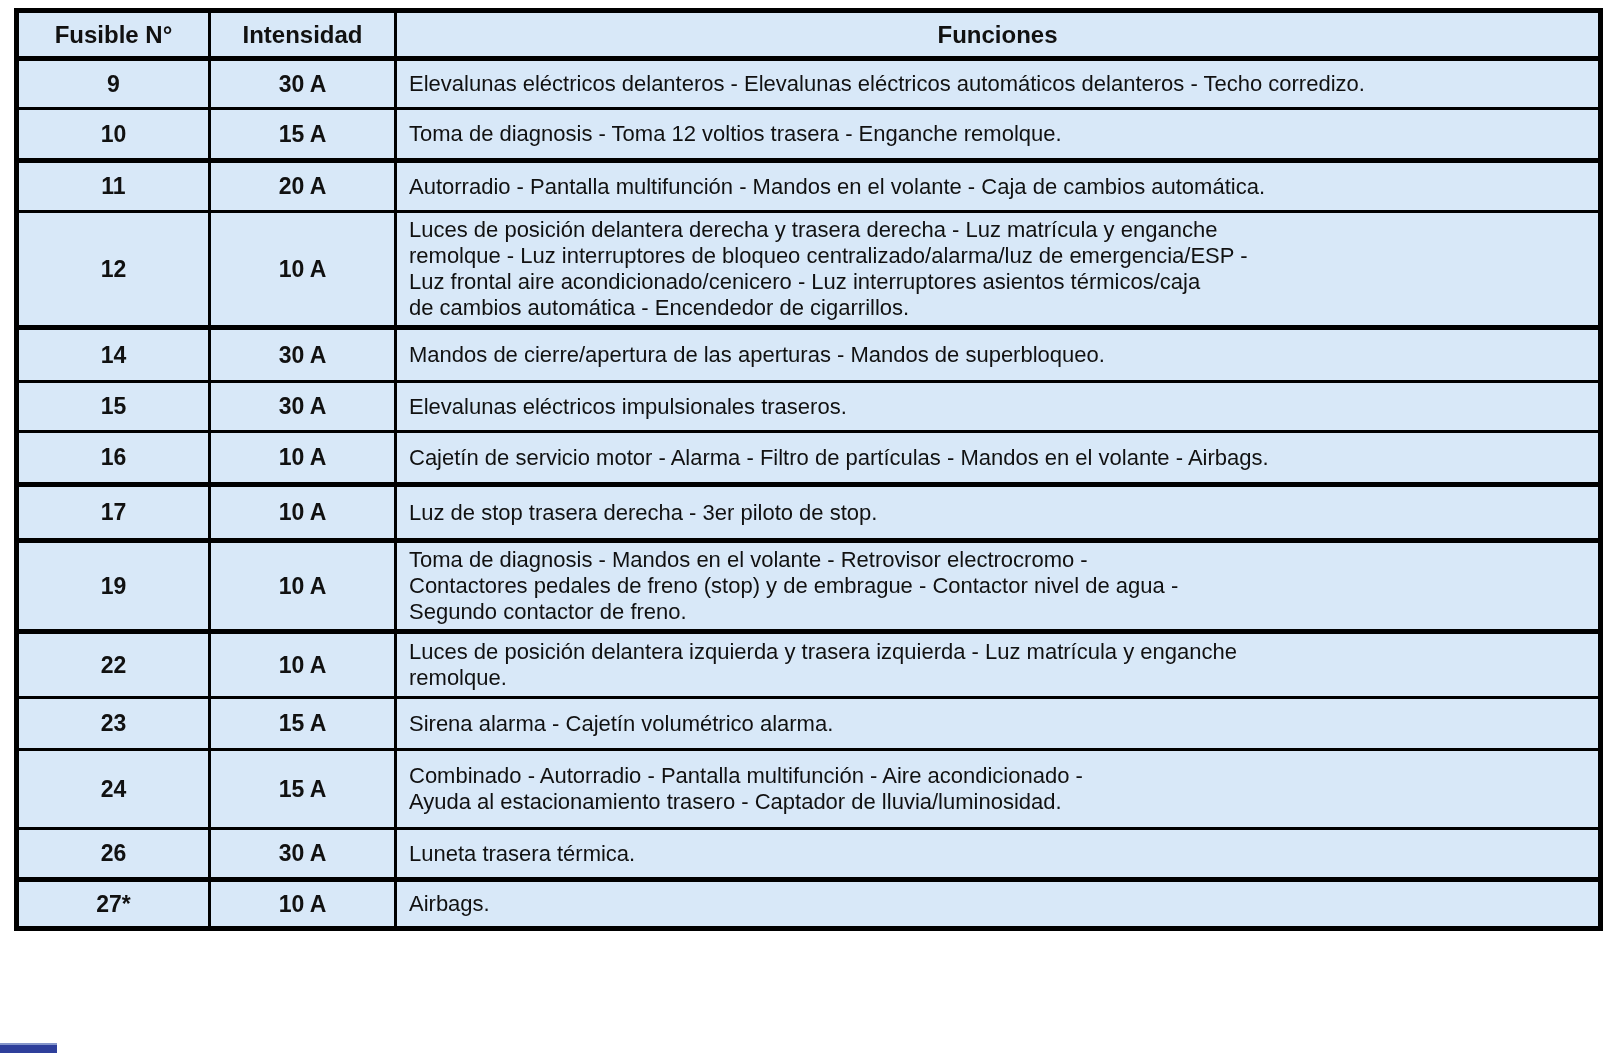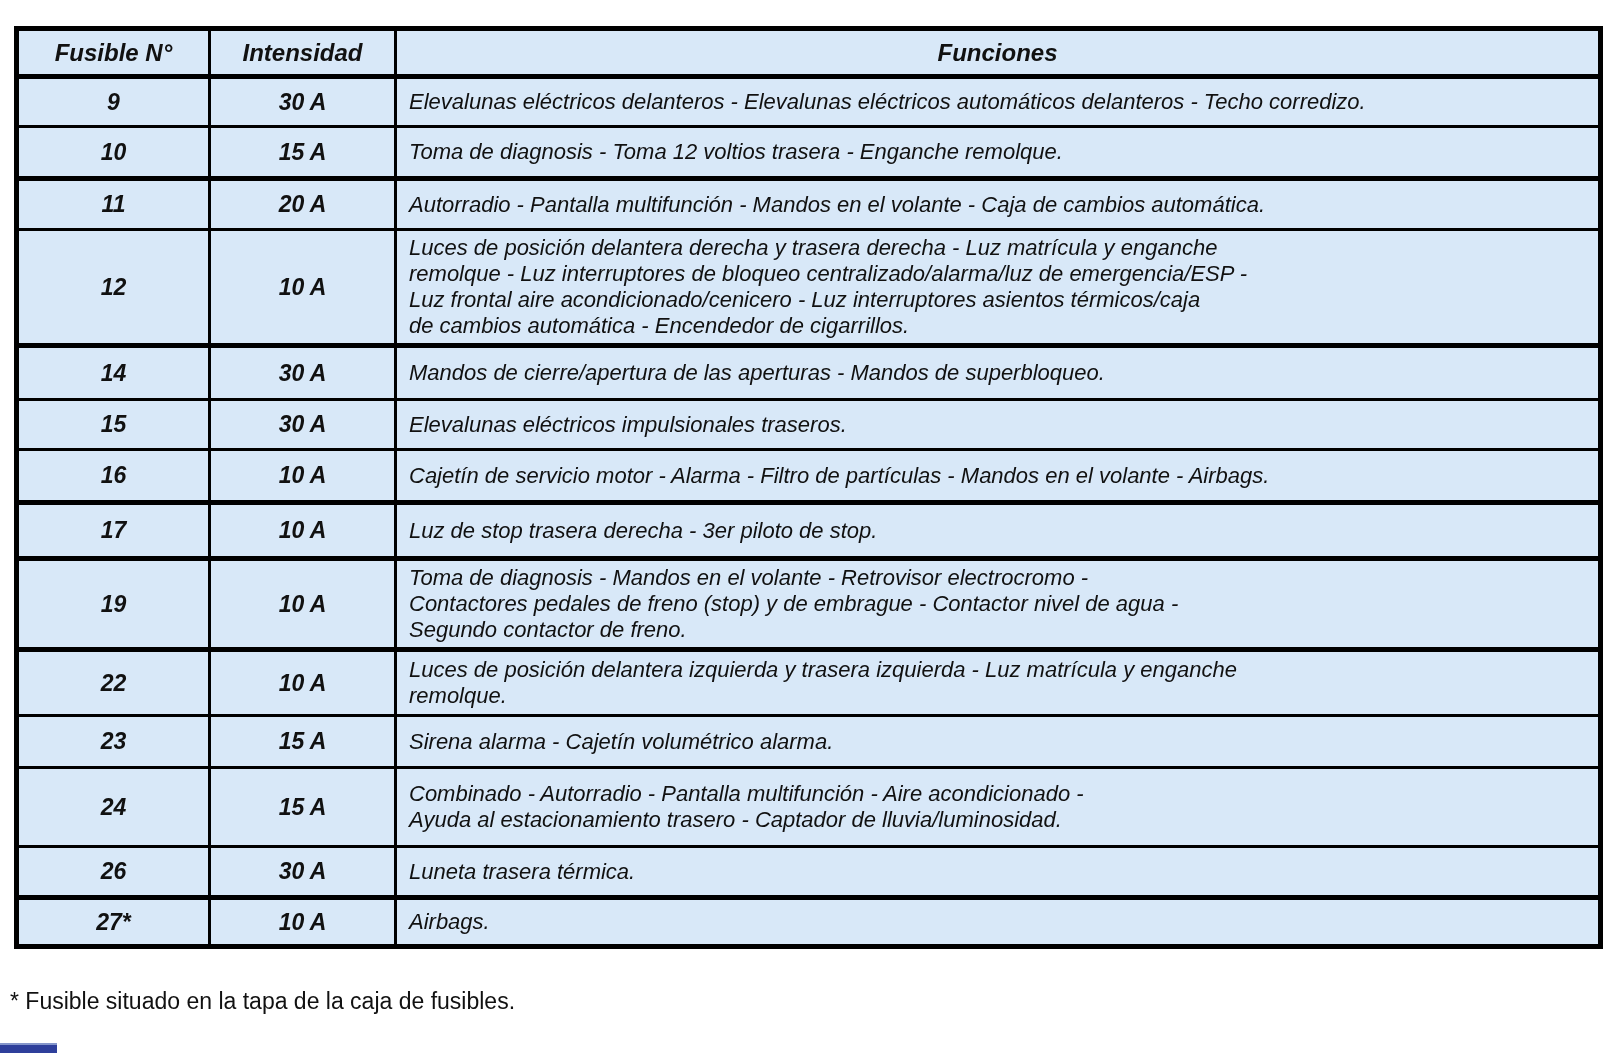--- a/index.html
+++ b/index.html
@@ -11,26 +11,25 @@
   .page {
     position: relative;
     width: 1620px;
     height: 1053px;
     background: #ffffff;
     overflow: hidden;
   }
   table.fuse-table {
     position: absolute;
     left: 14px;
-    top: 26px;
+    top: 8px;
     width: 1589px;
     border-collapse: collapse;
     table-layout: fixed;
     border: 5px solid #000000;
-    font-style: italic;
   }
   table.fuse-table col.c1 { width: 193px; }
   table.fuse-table col.c2 { width: 186px; }
   table.fuse-table th,
   table.fuse-table td {
     background: #d8e8f8;
     border: 3px solid #000000;
     color: #111111;
     vertical-align: middle;
     overflow: hidden;
@@ -180,17 +179,16 @@
         <td class="c-func">Luneta trasera térmica.</td>
       </tr>
       <tr class="rh49 thick-top">
         <td class="c-fuse">27*</td>
         <td class="c-amp">10 A</td>
         <td class="c-func">Airbags.</td>
       </tr>
     </tbody>
   </table>
 
-  <div class="footnote">* Fusible situado en la tapa de la caja de fusibles.</div>
 
   <div class="corner-bar"></div>
 
 </div>
 
 </body></html>

